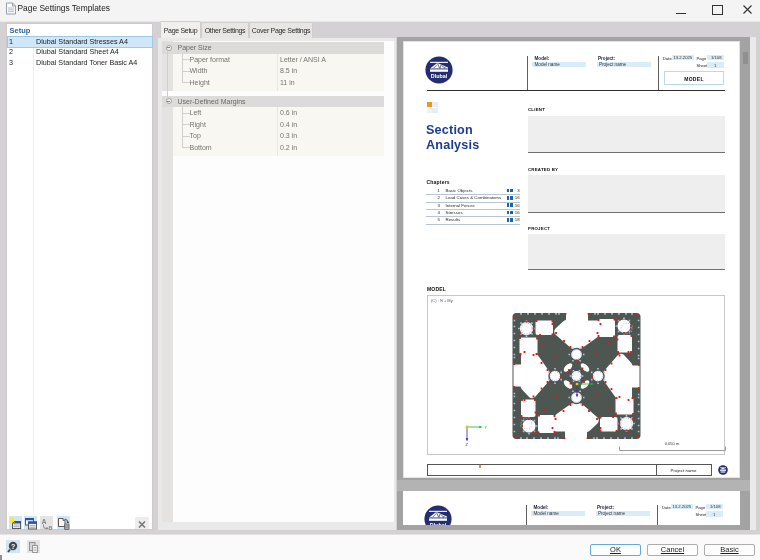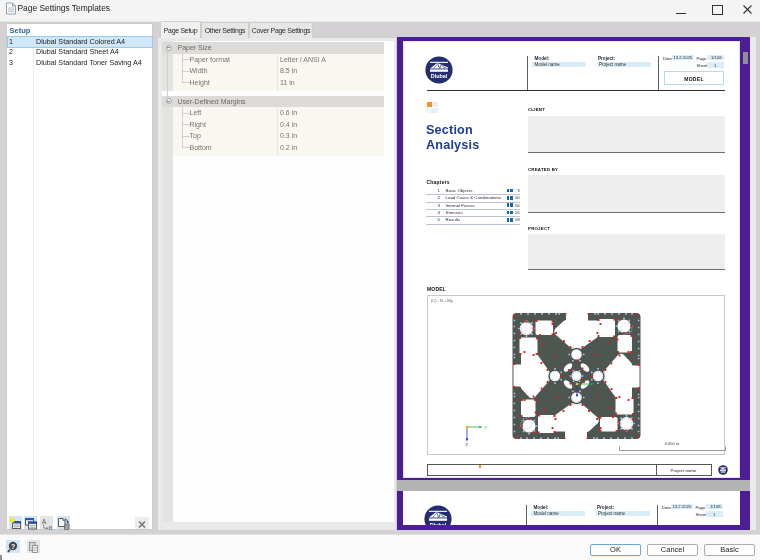--- a/index.html
+++ b/index.html
@@ -5,21 +5,21 @@
   html,body{margin:0;padding:0;}
   body{width:760px;height:560px;position:relative;overflow:hidden;
        font-family:"Liberation Sans",sans-serif;background:#d3d1d3;}
   .abs{position:absolute;}
   
   #titlebar{left:0;top:0;width:760px;height:21px;background:#f5f4f4;border-bottom:1px solid #e8e6e6;}
   #title-txt{left:17.5px;top:2.5px;font-size:8.4px;color:#1b1b1b;}
   
   #bottom{left:0;top:534px;width:760px;height:26px;background:#fafafa;border-top:1px solid #e3e1e1;}
   .btn{position:absolute;top:544px;height:11.5px;background:#fdfdfd;border:1px solid #aeacac;border-radius:2px;
-       font-size:7.5px;color:#222;text-align:center;line-height:10px;box-sizing:border-box;}
+       font-size:7.5px;color:#222;text-align:center;line-height:10px;box-sizing:border-box;text-decoration:underline;}
   
   #listpanel{left:6px;top:23px;width:147px;height:507px;background:#ffffff;border:1px solid #cccaca;box-sizing:border-box;}
   #list-title{left:2.5px;top:2px;font-size:7.5px;font-weight:bold;color:#2a679f;}
   .lrow{position:absolute;left:0;width:145px;height:10.5px;font-size:7.2px;color:#1c1c1c;}
   .lrow .num{position:absolute;left:2px;top:1px;}
   .lrow .nm{position:absolute;left:29px;top:1px;white-space:nowrap;}
   #lsel{left:0px;top:11.5px;width:144px;height:10px;background:#cfe7f9;border:1px solid #9fc8e4;}
   #lsep{left:26px;top:11px;width:1px;height:478px;background:#ececec;}
   .tico{position:absolute;top:492px;width:13px;height:13px;background:#cfe5f8;}
   
@@ -38,21 +38,21 @@
   .grow{position:absolute;left:15px;width:211px;height:11.5px;background:#f8f7f2;font-size:7px;color:#76746f;}
   .grow .lab{position:absolute;left:16.5px;top:2px;}
   .grow .val{position:absolute;left:107px;top:2px;}
   .minus{position:absolute;left:7.5px;width:6px;height:6px;border:1px solid #a8a6a4;border-radius:50%;
          background:#f3f2f1;box-sizing:border-box;}
   .minus i{position:absolute;left:0.7px;top:1.7px;width:2.8px;height:0.8px;background:#8a8886;}
   .vline{position:absolute;background:#d2d0ce;width:1px;}
   .hline{position:absolute;background:#d2d0ce;height:1px;}
   .vsep{position:absolute;background:#e8e7e3;width:1px;}
   
-  #preview{left:397px;top:37px;width:359px;height:493px;background:#4c1d95;}
+  #preview{left:397px;top:37px;width:359px;height:493px;background:#a3a3a3;}
   #page1{left:6px;top:4px;width:337px;height:437px;background:#fff;border:1px solid #e5e4e4;box-sizing:border-box;}
   #gapband{left:0px;top:442.5px;width:359px;height:11.5px;background:#b4b3b3;}
   #page2{left:6px;top:454px;width:337px;height:34px;background:#fff;overflow:hidden;}
   #pv-scroll{left:346px;top:15px;width:5px;height:12px;background:#909090;}
   #pv-strip{left:353px;top:0px;width:6px;height:493px;background:#eaeaea;}
   
   .p-lab{position:absolute;font-size:4.6px;font-weight:bold;color:#20263c;white-space:nowrap;}
   .p-fld{position:absolute;background:#d8edf8;font-size:4.6px;color:#333;white-space:nowrap;}
   .p-fld span{position:absolute;left:2.5px;top:0.5px;}
   .p-head{position:absolute;font-size:5px;font-weight:bold;color:#101010;letter-spacing:0.2px;white-space:nowrap;}
@@ -80,29 +80,29 @@
   <rect x="42.5" y="5.5" width="10" height="9" fill="none" stroke="#333" stroke-width="1"></rect>
   <path d="M73.5,5.5 l8,8 M81.5,5.5 l-8,8" stroke="#333" stroke-width="1.1" fill="none"></path>
 </svg>
 
 <div class="abs" id="listpanel">
   <div class="abs" id="list-title">Setup</div>
   <div class="abs" id="lsep"></div>
   <div class="abs" id="lsel"></div>
   <div class="lrow" style="top:11.5px">
       <span class="num">1</span>
-      <span class="nm">Dlubal Standard Colored A4</span>
+      <span class="nm">Dlubal Standard Stresses A4</span>
     </div>
   <div class="lrow" style="top:22px">
       <span class="num">2</span>
       <span class="nm">Dlubal Standard Sheet A4</span>
     </div>
   <div class="lrow" style="top:32.5px">
       <span class="num">3</span>
-      <span class="nm">Dlubal Standard Toner Saving A4</span>
+      <span class="nm">Dlubal Standard Toner Basic A4</span>
     </div>
   <div class="tico" style="left:1.5px">
     <svg width="13" height="13" viewBox="0 0 13 13">
       <rect x="3.5" y="4.5" width="8" height="7" fill="#f2f2f2" stroke="#5a5a5a" stroke-width="1"></rect>
       <rect x="3" y="4" width="9" height="2.5" fill="#2d53a5"></rect>
       <path d="M4.5,8 h6 M4.5,9.7 h6" stroke="#9a9a9a" stroke-width="0.8"></path>
       <circle cx="3.2" cy="3.2" r="2" fill="#ffe818"></circle>
       <path d="M3.2,0 v6.4 M0,3.2 h6.4 M1,1 l4.4,4.4 M5.4,1 L1,5.4" stroke="#ffe818" stroke-width="0.9"></path>
     </svg>
   </div>

